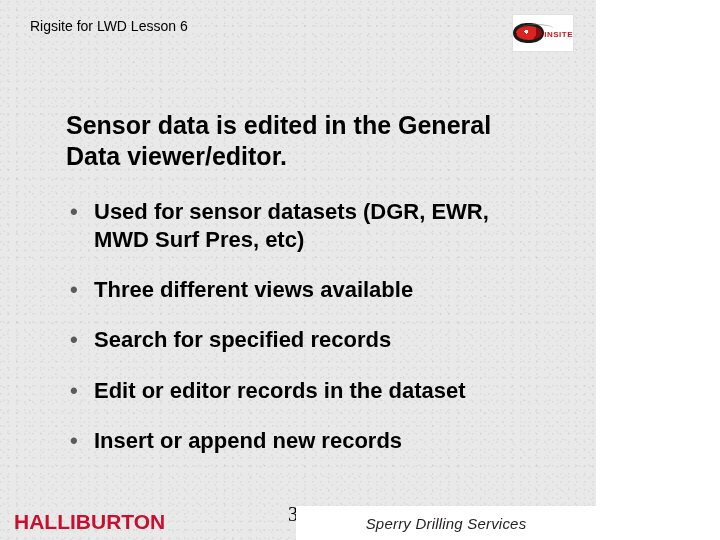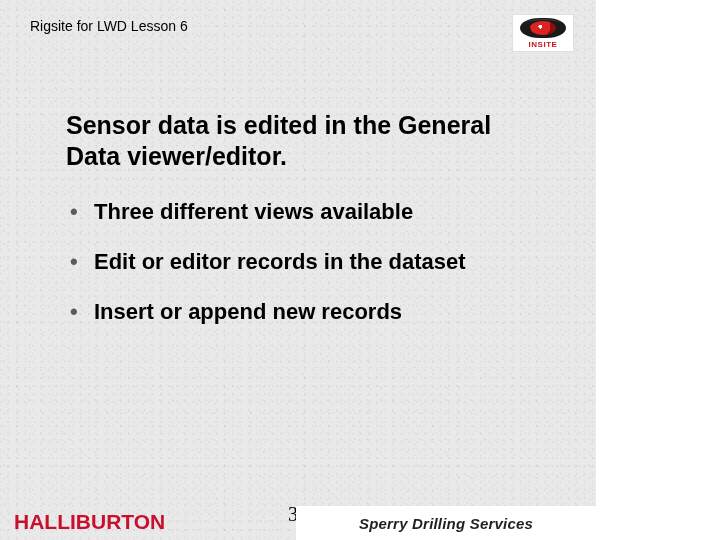--- a/index.html
+++ b/index.html
@@ -33,21 +33,21 @@
   }
   .logo-insite {
     position: absolute;
     top: 14px;
     right: 22px;
     width: 60px;
     height: 36px;
     background: #fff;
     border: 1px solid #e0e0e0;
     display: flex;
-    flex-direction: column;
+    flex-direction: row;
     align-items: center;
     justify-content: center;
   }
   .logo-insite .eye {
     width: 46px;
     height: 20px;
     background: #1a1a1a;
     border-radius: 50% / 60%;
     position: relative;
     display:flex;
@@ -136,21 +136,21 @@
     position: absolute;
     bottom: 0;
     right: 0;
     width: 300px;
     height: 34px;
     background: #fff;
     display: flex;
     align-items: center;
     justify-content: center;
     font-family: Arial, sans-serif;
-    font-weight: bold;
+    font-weight: normal;
     font-style: italic;
     font-size: 15px;
     color: #231f20;
     letter-spacing: 0.2px;
   }
   .halli {
     position: absolute;
     bottom: 6px;
     left: 14px;
     font-family: "Arial Black", Arial, sans-serif;
@@ -169,21 +169,23 @@
 
   <div class="logo-insite">
     <div class="eye"></div>
     <div class="label">INSITE</div>
   </div>
 
 
   <div class="subtitle">Sensor data is edited in the General Data viewer/editor.</div>
 
   <ul class="bullets">
+    <li>Used for sensor datasets (DGR, EWR, MWD Surf Pres, etc)</li>
     <li>Three different views available</li>
+    <li>Search for specified records</li>
     <li>Edit or editor records in the dataset</li>
     <li>Insert or append new records</li>
   </ul>
 
   <div class="halli">HALLIBURTON</div>
 
   <div class="page-number">34</div>
 
   <div class="footer">Sperry Drilling Services</div>
 

